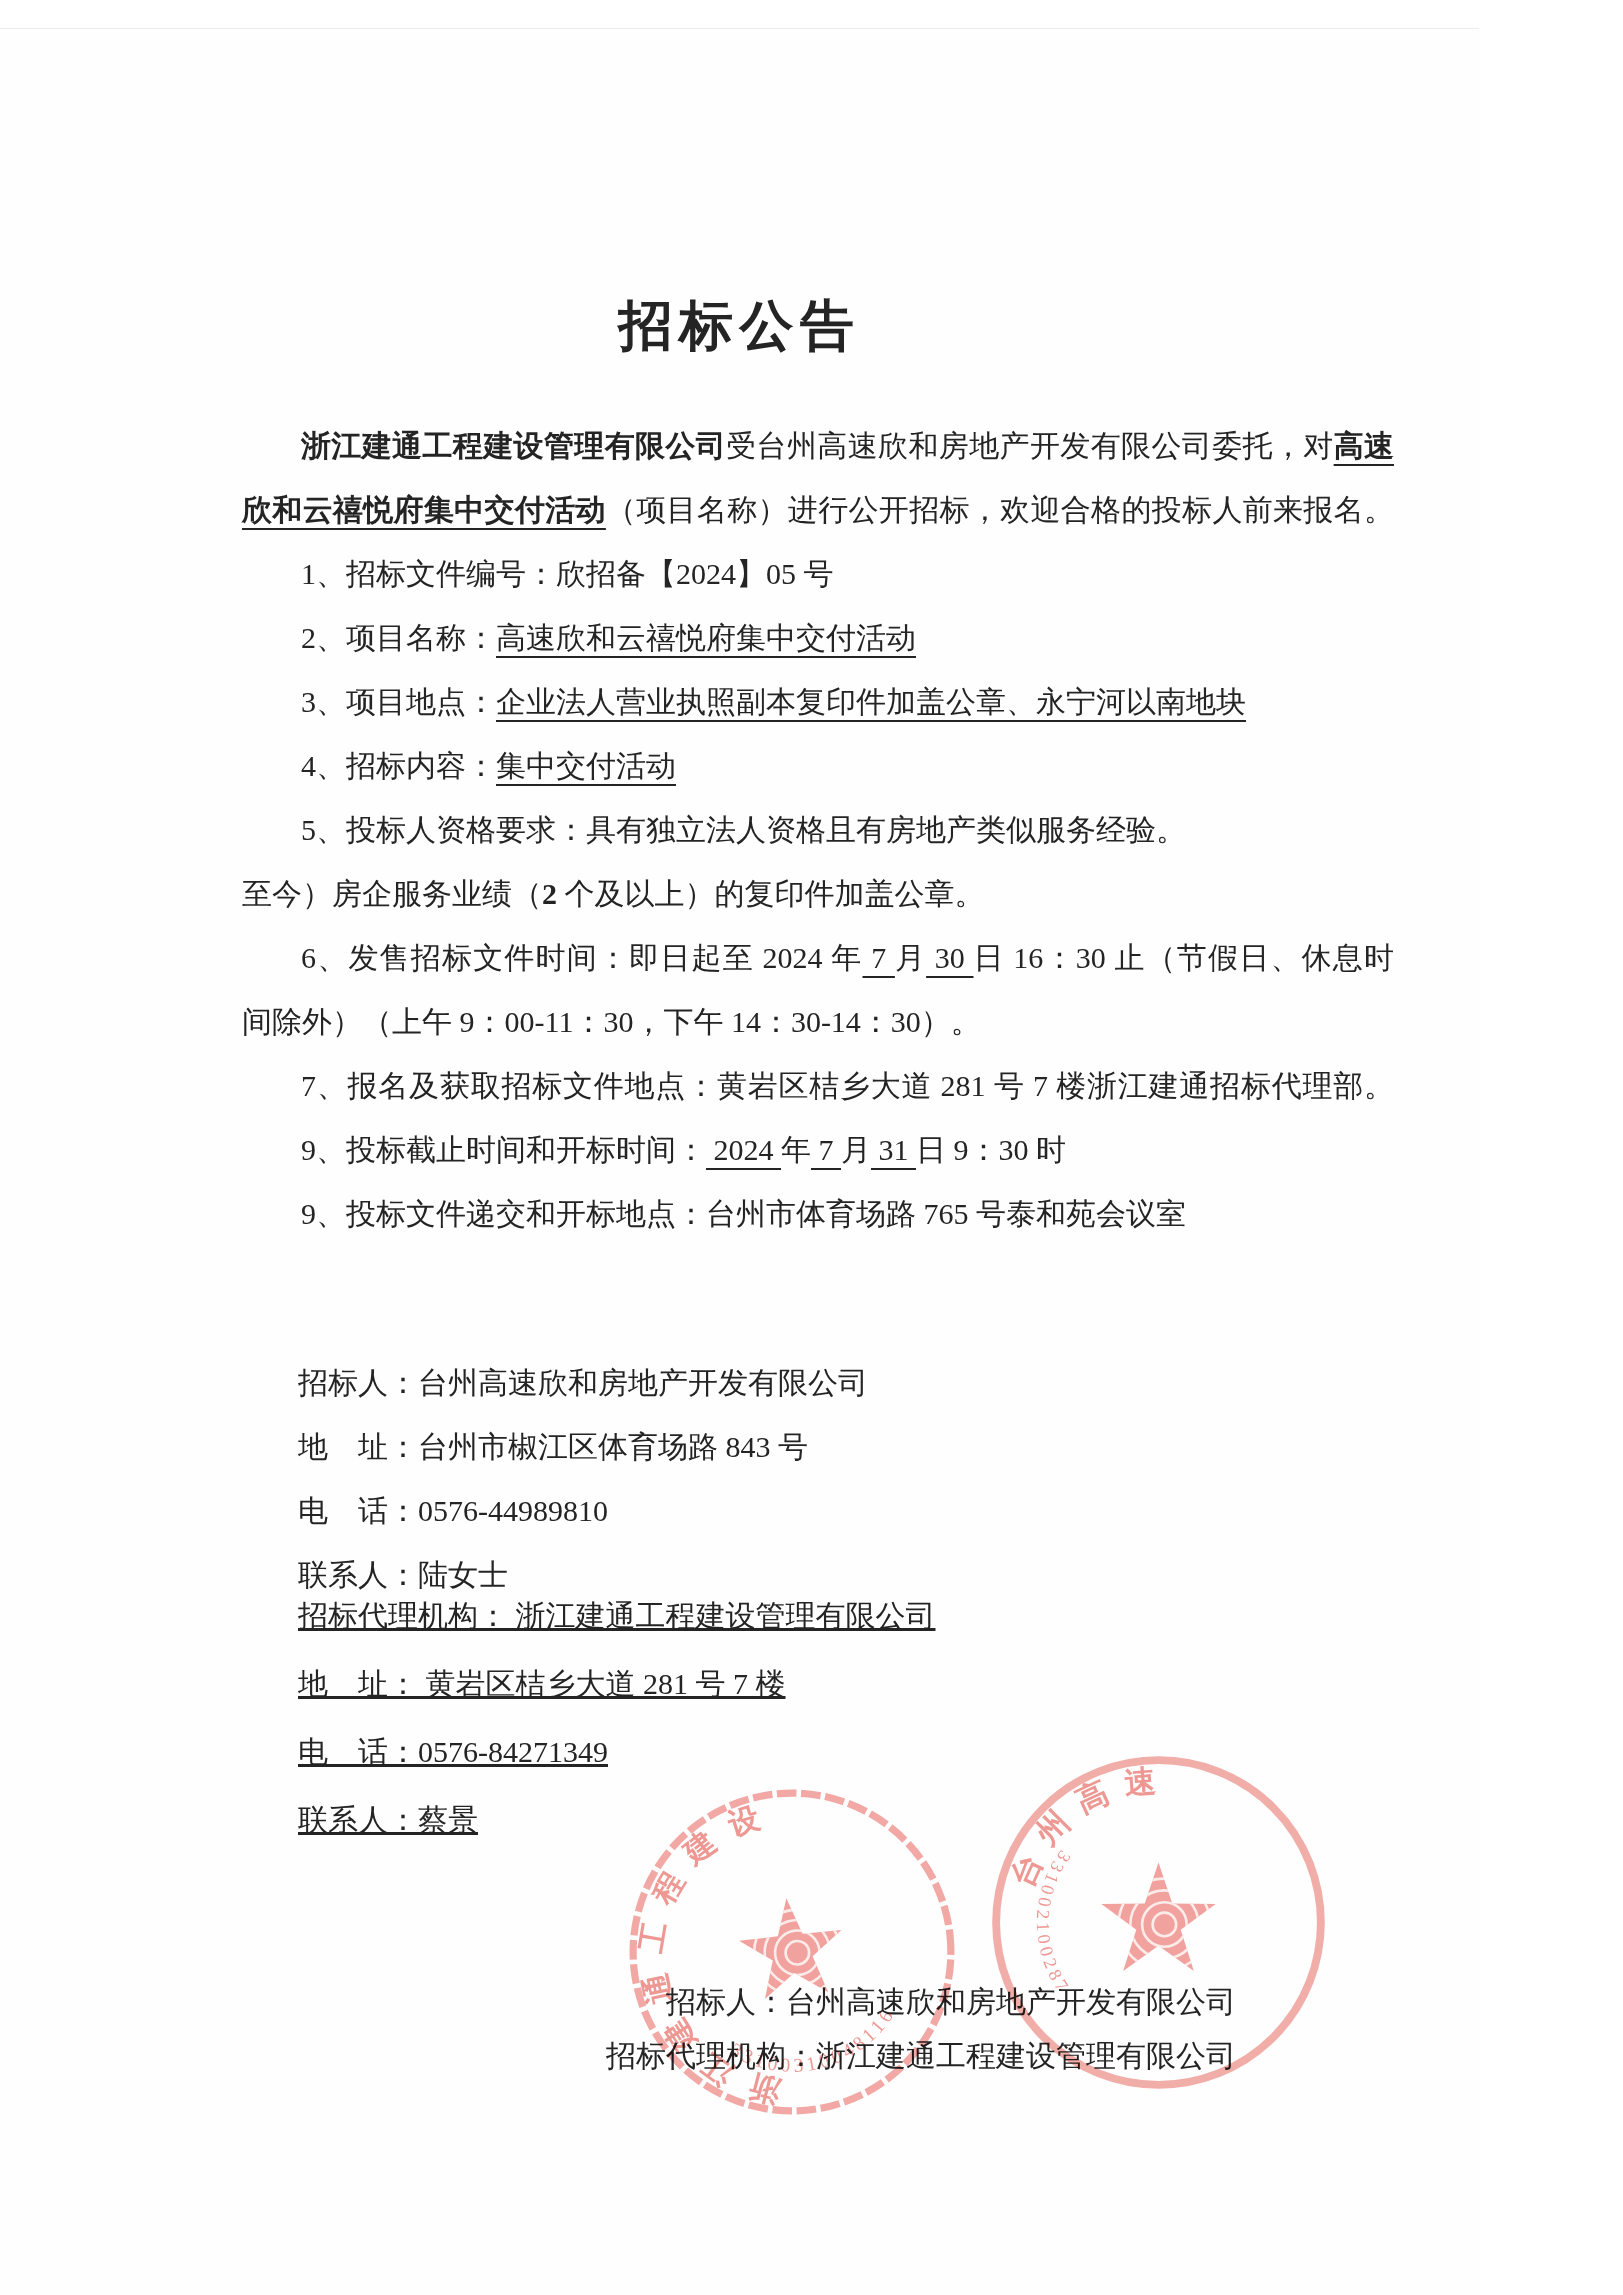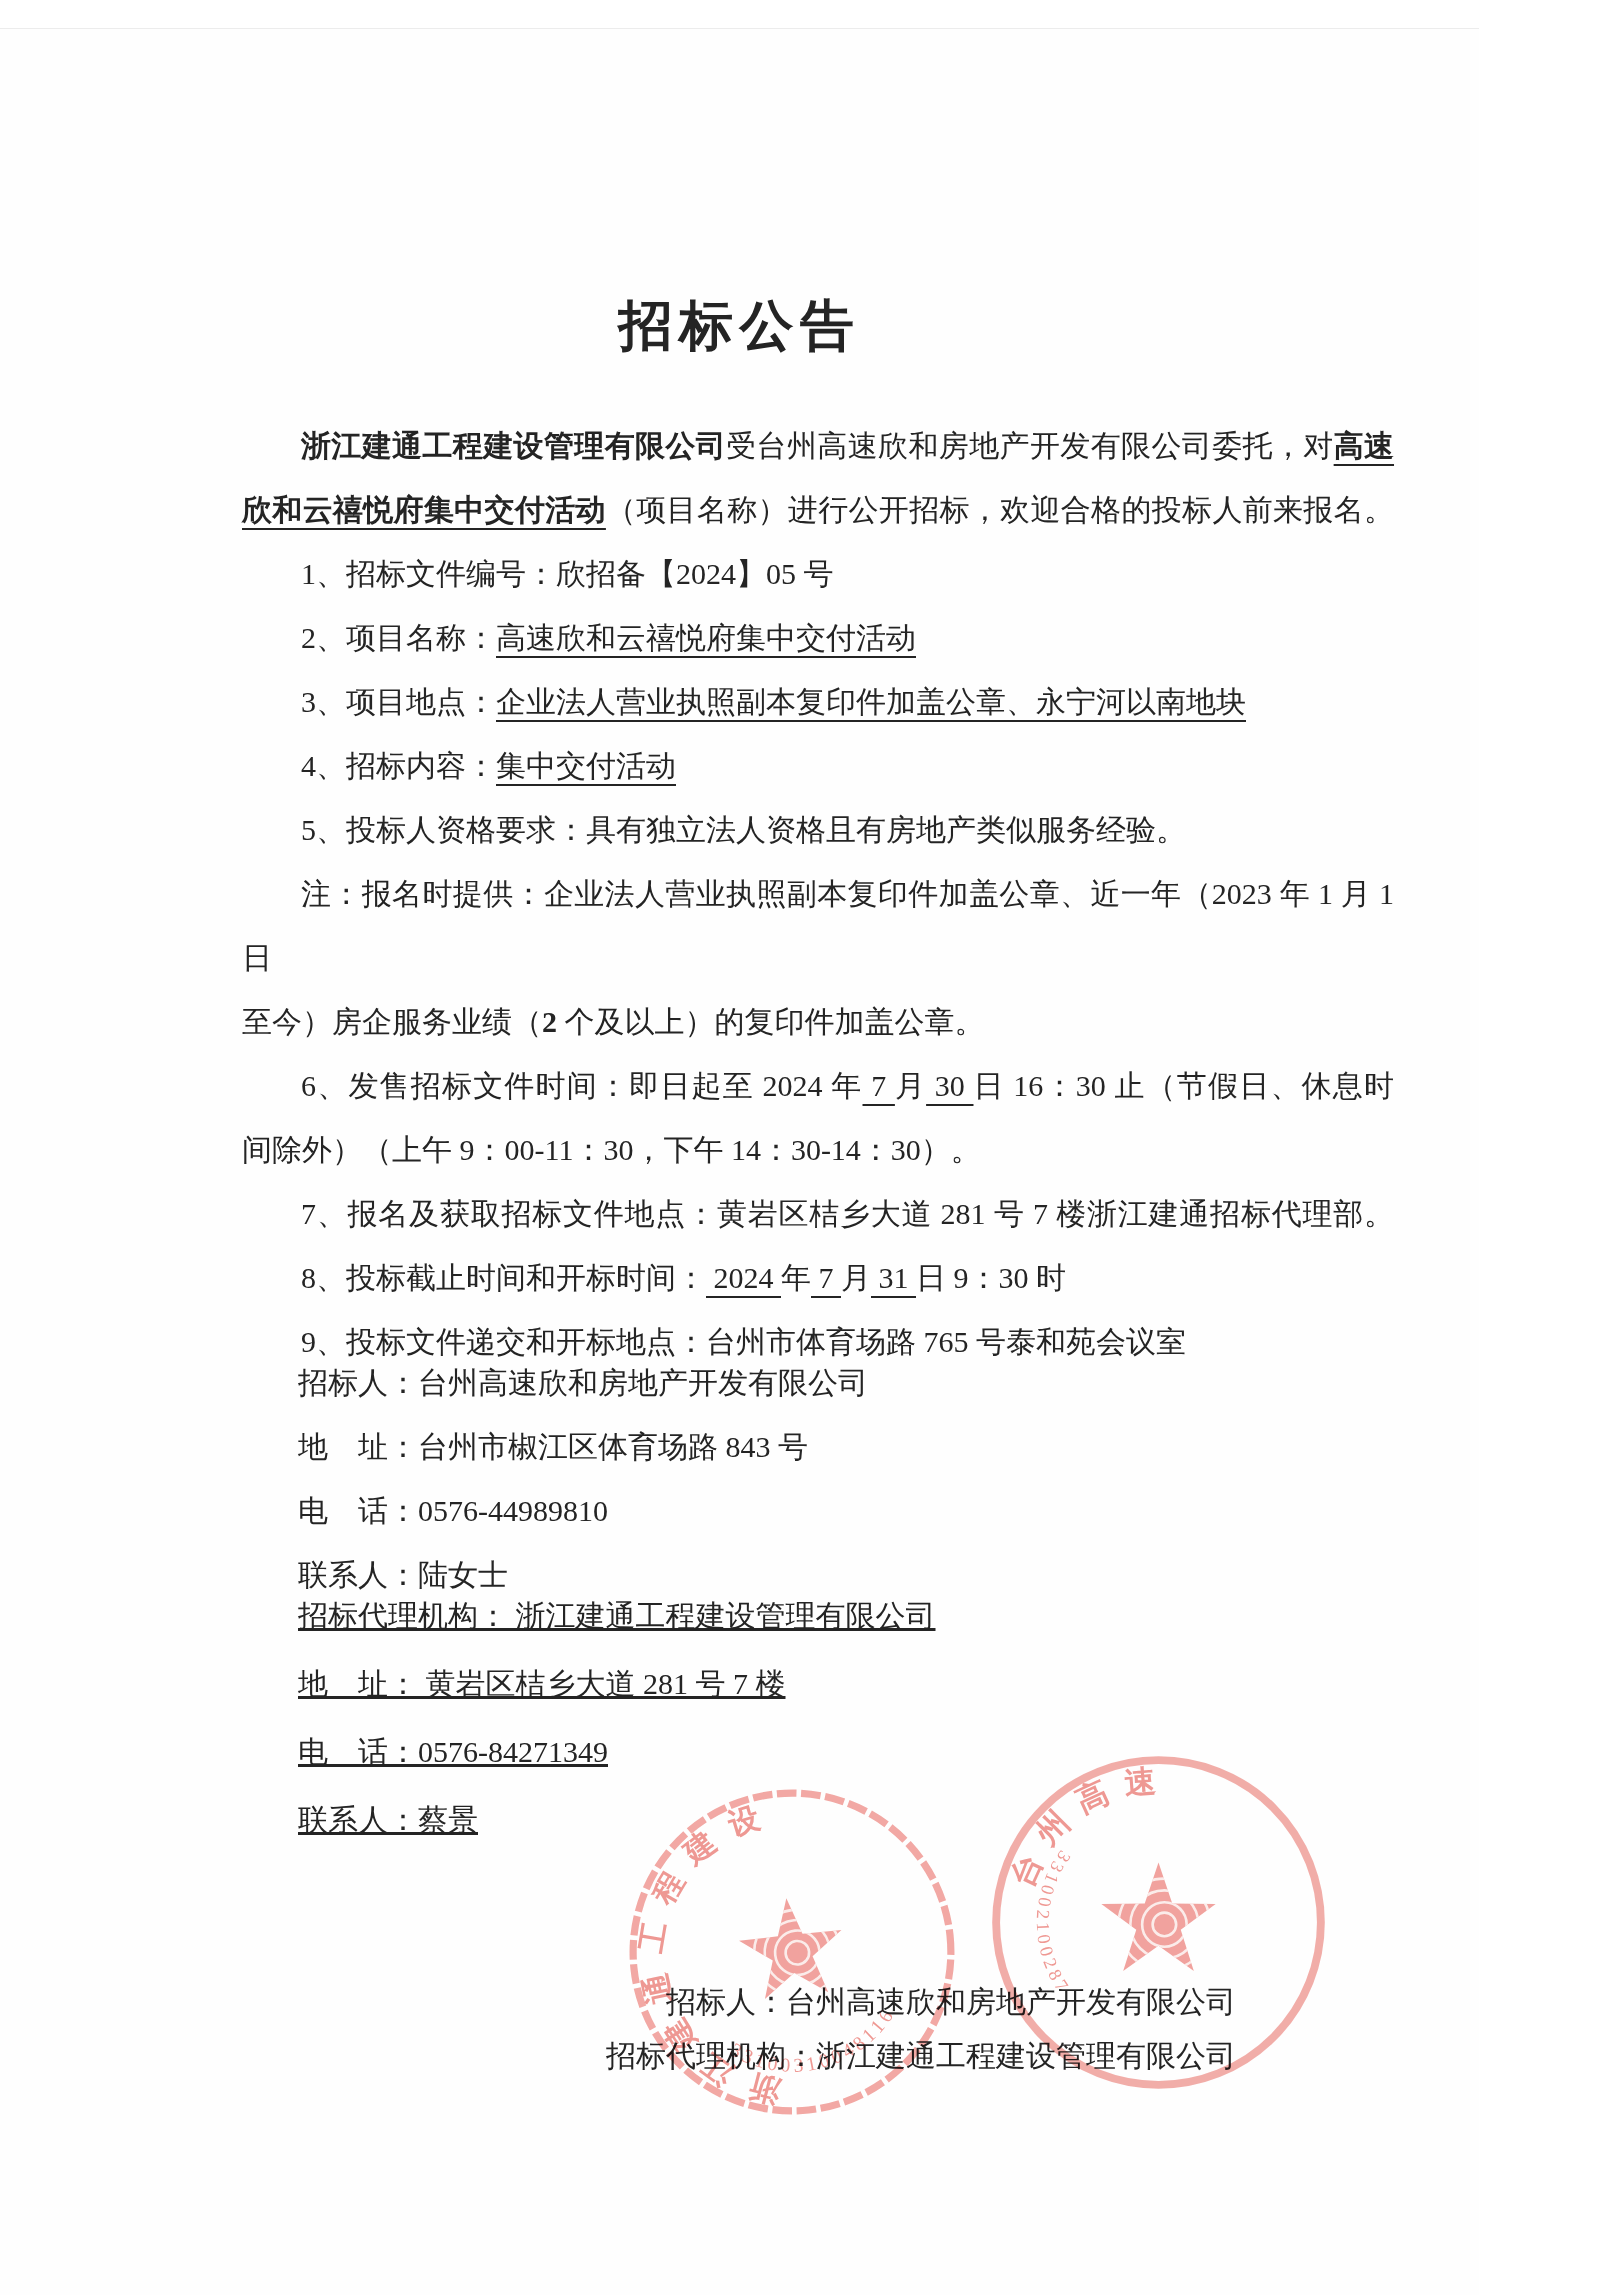--- a/index.html
+++ b/index.html
@@ -50,26 +50,25 @@
   <h1 class="title">招标公告</h1>
 
   <div id="body" class="textblock">
       <p class="line indent full"><span class="b">浙江建通工程建设管理有限公司</span><span>受台州高速欣和房地产开发有限公司委托，对</span><span class="b ul">高速</span></p>
       <p class="line full"><span class="b ul">欣和云禧悦府集中交付活动</span><span>（项目名称）进行公开招标，欢迎合格的投标人前来报名。</span></p>
       <p class="line indent"><span>1、招标文件编号：欣招备【2024】05 号</span></p>
       <p class="line indent"><span>2、项目名称：</span><span class="ul">高速欣和云禧悦府集中交付活动</span></p>
       <p class="line indent"><span>3、项目地点：</span><span class="ul">企业法人营业执照副本复印件加盖公章、永宁河以南地块</span></p>
       <p class="line indent"><span>4、招标内容：</span><span class="ul">集中交付活动</span></p>
       <p class="line indent"><span>5、投标人资格要求：具有独立法人资格且有房地产类似服务经验。</span></p>
-      <p class="line indent full"><span>注：报名时提供：企业法人营业执照副本复印件加盖公章、近一年（2023 年 1 月 1 日</span></p>
       <p class="line"><span>至今）房企服务业绩（</span><span class="b">2</span><span> 个及以上）的复印件加盖公章。</span></p>
       <p class="line indent full"><span>6、发售招标文件时间：即日起至 2024 年</span><span class="ul"> 7 </span><span>月</span><span class="ul"> 30 </span><span>日 16：30 止（节假日、休息时</span></p>
       <p class="line"><span>间除外）（上午 9：00-11：30，下午 14：30-14：30）。</span></p>
       <p class="line indent full"><span>7、报名及获取招标文件地点：黄岩区桔乡大道 281 号 7 楼浙江建通招标代理部。</span></p>
-      <p class="line indent"><span>8、投标截止时间和开标时间：</span><span class="ul"> 2024 </span><span>年</span><span class="ul"> 7 </span><span>月</span><span class="ul"> 31 </span><span>日 9：30 时</span></p>
+      <p class="line indent"><span>9、投标截止时间和开标时间：</span><span class="ul"> 2024 </span><span>年</span><span class="ul"> 7 </span><span>月</span><span class="ul"> 31 </span><span>日 9：30 时</span></p>
       <p class="line indent"><span>9、投标文件递交和开标地点：台州市体育场路 765 号泰和苑会议室</span></p>
     </div>
 
   <div id="contact1" class="textblock">
       <p class="line"><span>招标人：台州高速欣和房地产开发有限公司</span></p>
       <p class="line"><span>地　址：台州市椒江区体育场路 843 号</span></p>
       <p class="line"><span>电　话：0576-44989810</span></p>
       <p class="line"><span>联系人：陆女士</span></p>
     </div>
 

